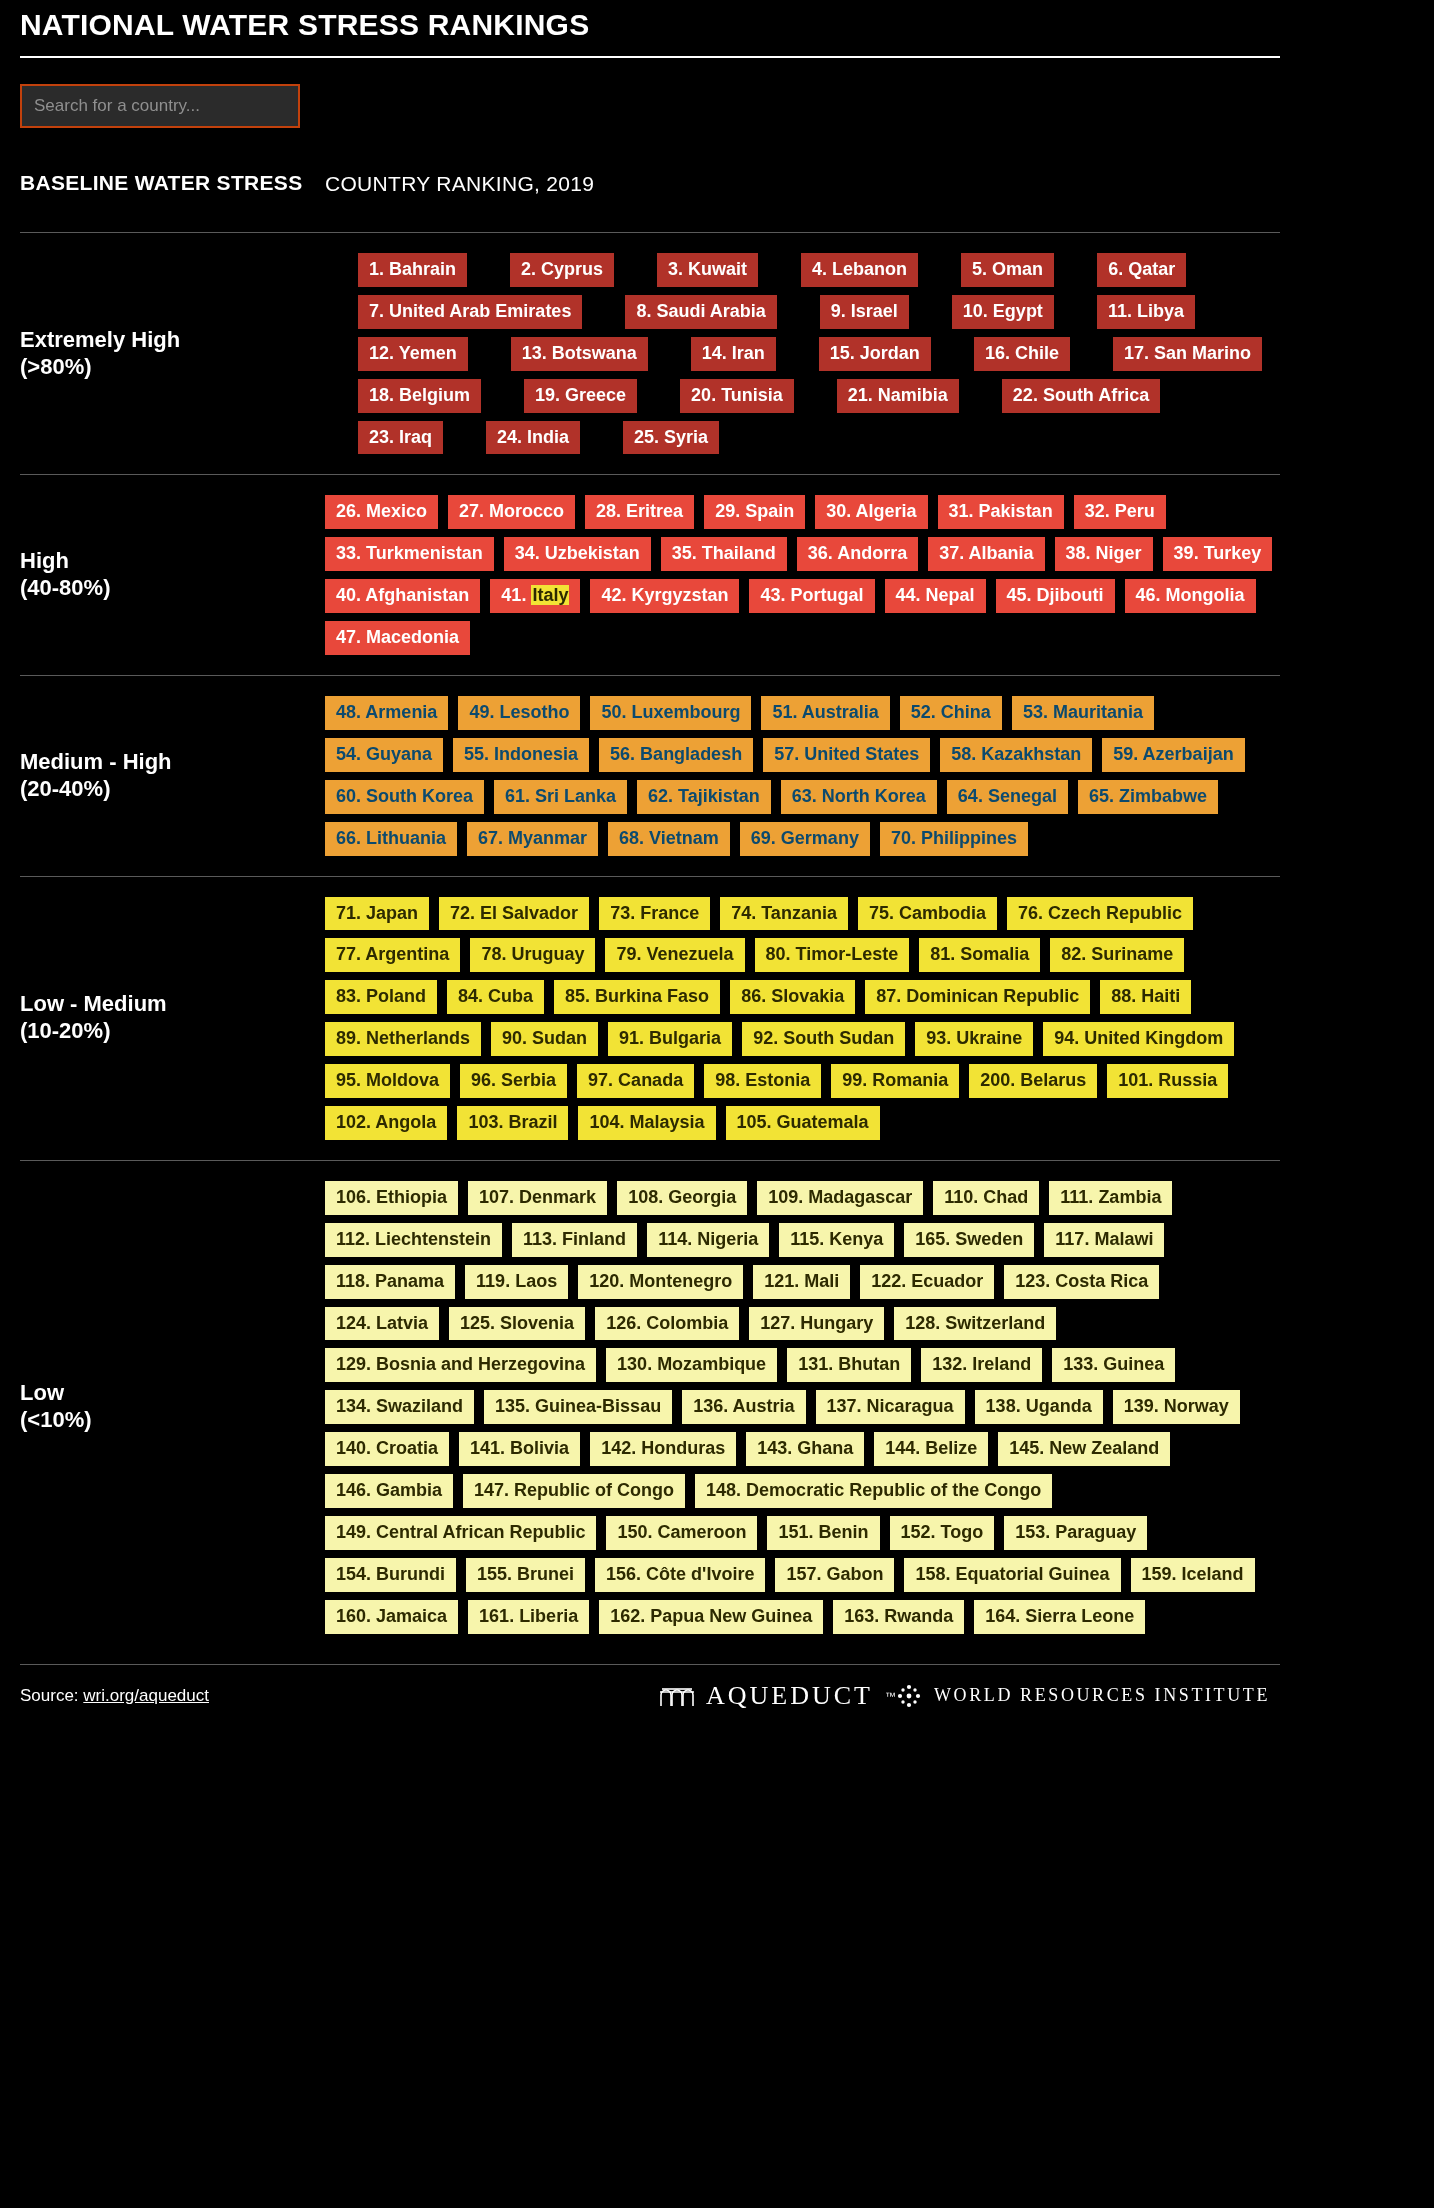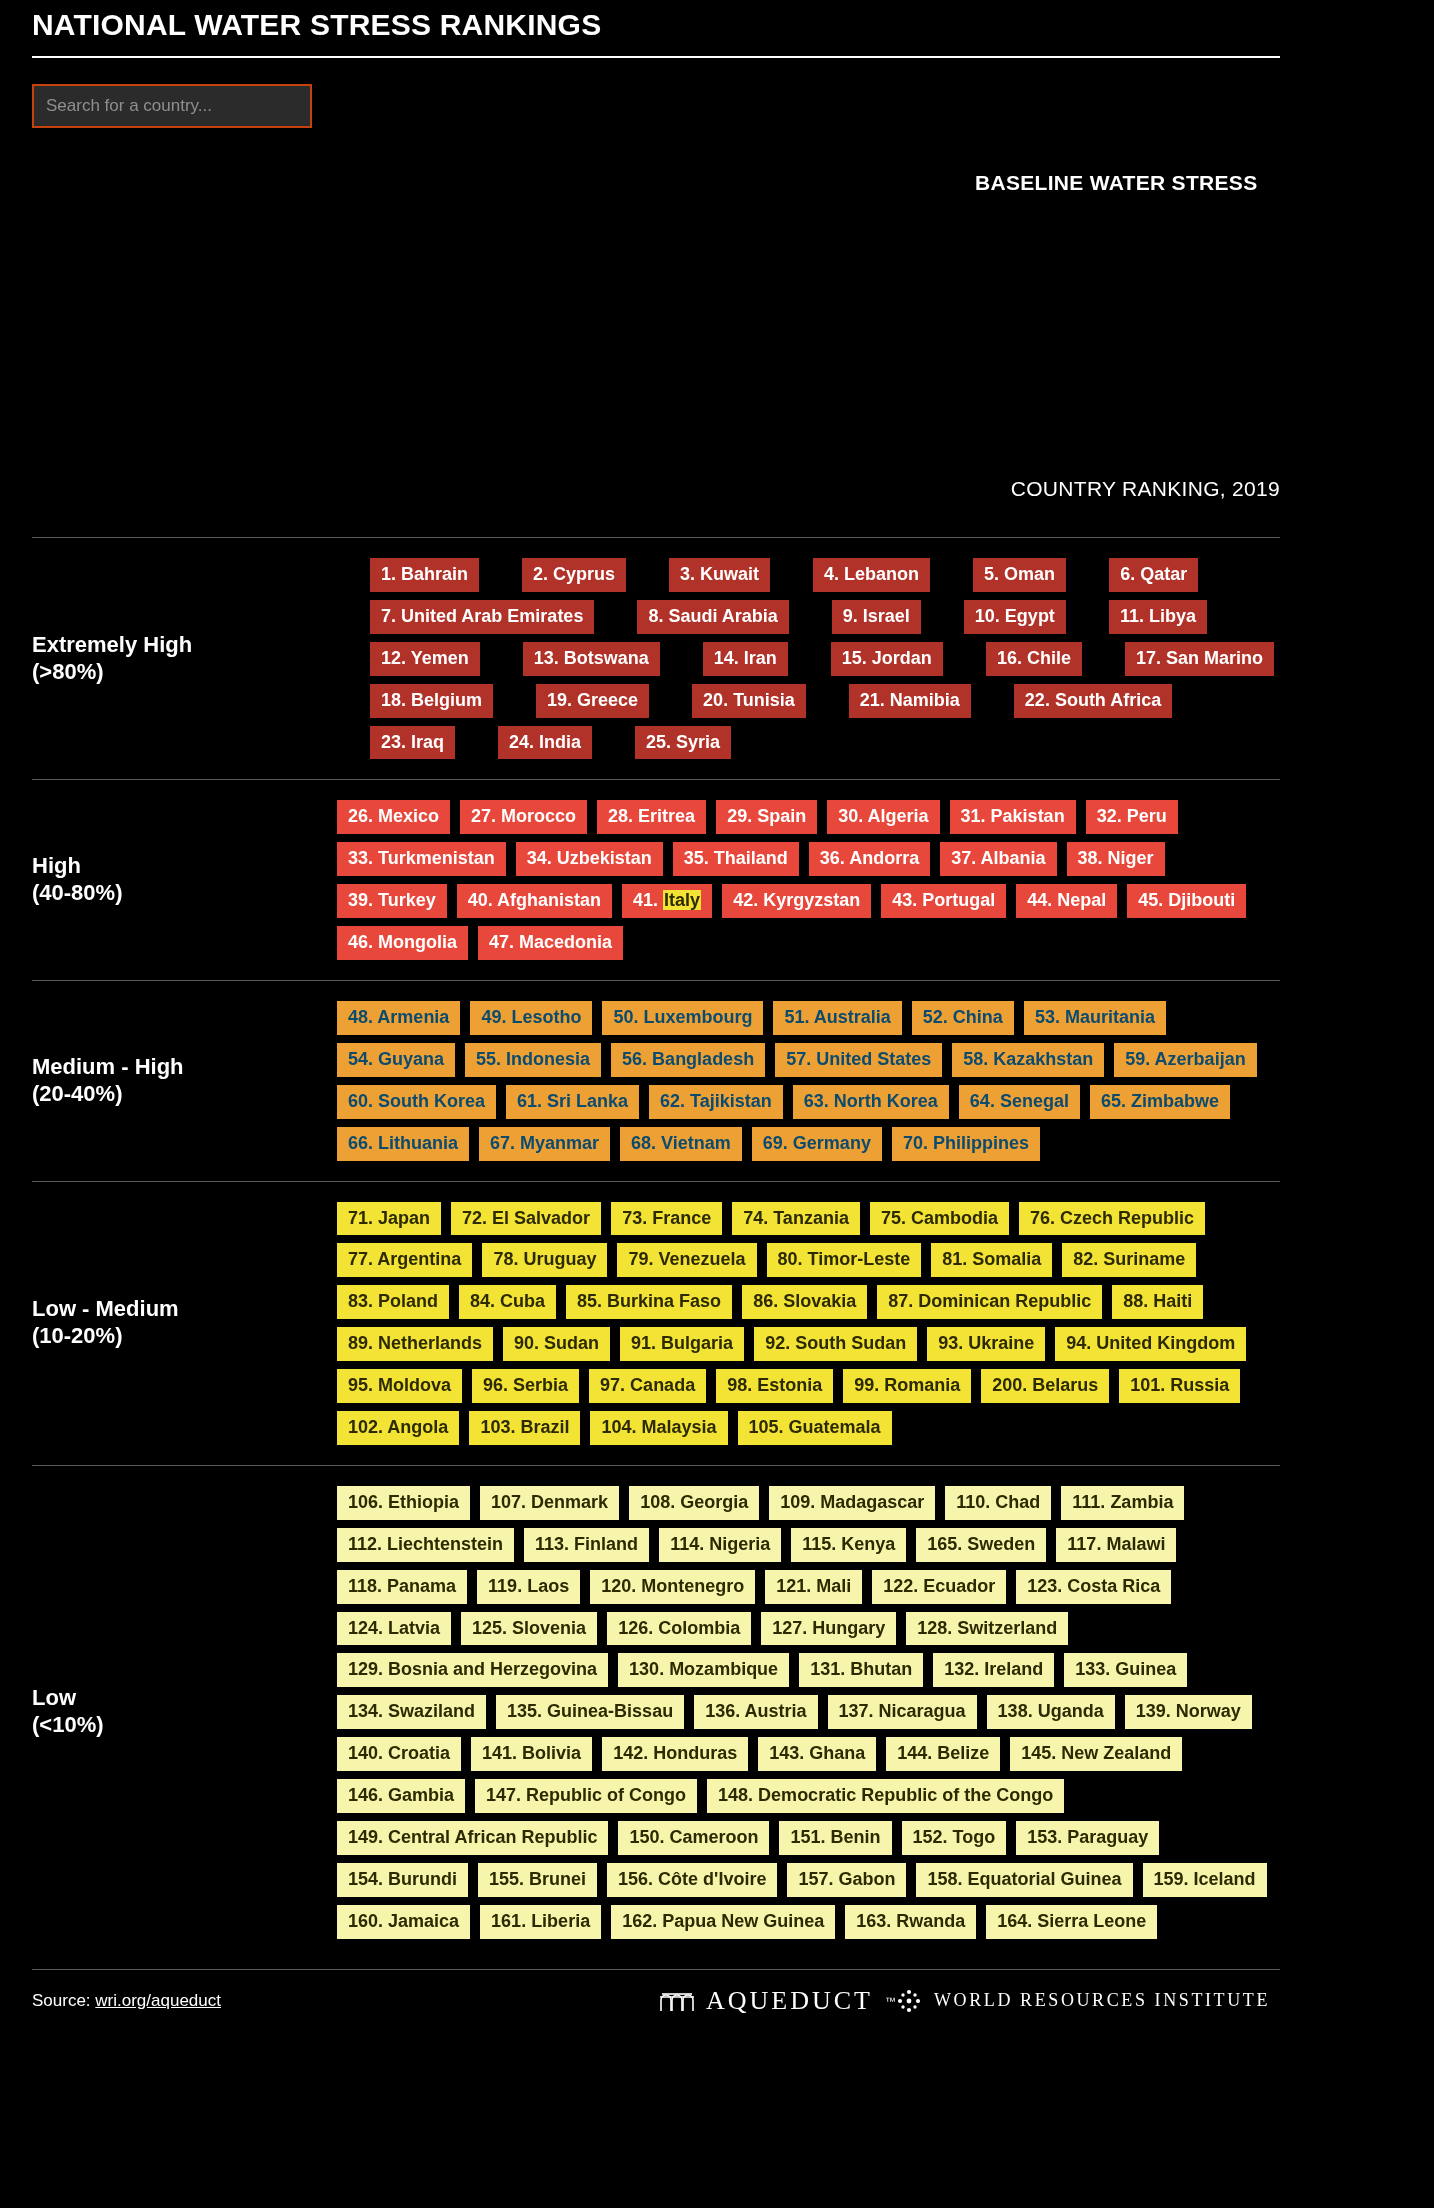--- a/index.html
+++ b/index.html
@@ -10,21 +10,21 @@
     width: 1434px;
   }
   body {
     font-family: "Liberation Sans", sans-serif;
     color: #ffffff;
   }
   .page {
     width: 1300px;
     min-height: 2208px;
     background: #000000;
-    padding: 0 20px 0 32px;
+    padding: 0 20px 0 20px;
     position: relative;
     border-radius: 23px;
   }
   .title {
     font-size: 30px;
     font-weight: bold;
     letter-spacing: 0.2px;
     padding: 8px 0 14px 0;
     margin: 0 0 0 0;
     text-transform: uppercase;
@@ -47,21 +47,20 @@
     font-family: "Liberation Sans", sans-serif;
     padding: 10px 12px;
     outline: none;
   }
   .search-input::placeholder { color: #8f8f8f; }
 
   .header-row {
     display: flex;
     align-items: flex-end;
     padding-bottom: 36px;
-    flex-direction: column;
   }
   .col-left {
     width: 305px;
     flex: 0 0 305px;
     padding-right: 20px;
   }
   .col-right {
     flex: 1 1 auto;
   }
   .head-label {

